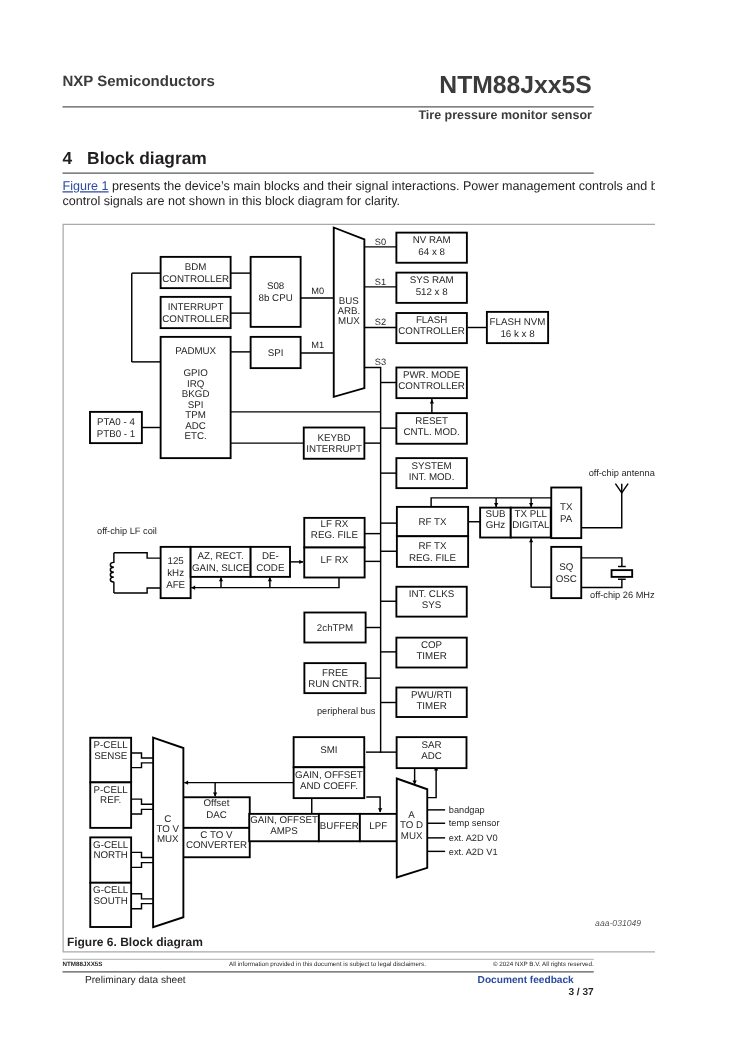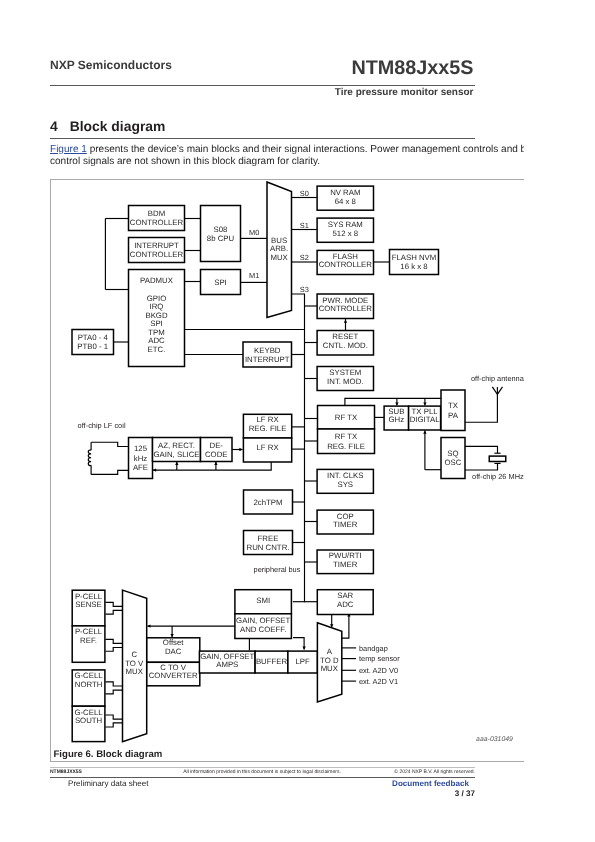--- a/index.html
+++ b/index.html
@@ -17,21 +17,21 @@
   .figbox{position:absolute;left:50px;top:178.5px;width:496px;height:583px;border:0.8px solid #a7a9ac;box-sizing:border-box;}
   .figsvg{position:absolute;left:0;top:0;}
   .figcap{position:absolute;left:53.5px;top:748.5px;font-size:9.6px;font-weight:bold;color:#231f20;}
   .ftr-rule1{position:absolute;left:50px;right:49px;top:766.5px;border-top:0.7px solid #bcbec0;}
   .ftr-rule2{position:absolute;left:50px;right:49px;top:776.5px;border-top:0.9px solid #58595b;}
     .ftr-a{position:absolute;left:50px;top:768.5px;font-size:5px;font-weight:bold;color:#231f20;}
   .ftr-b{position:absolute;left:0;right:0;top:768.5px;font-size:5px;text-align:center;color:#231f20;}
   .ftr-c{position:absolute;right:49px;top:768.5px;font-size:5px;text-align:right;color:#231f20;}
   .ftr-l{position:absolute;left:68px;top:778.5px;font-size:8.1px;font-weight:normal;color:#231f20;}
   .ftr-m{position:absolute;left:0;right:0;top:778.5px;font-size:8.1px;font-weight:bold;text-align:center;color:#231f20;}
-  .ftr-r{position:absolute;right:55px;top:778.5px;font-size:8.1px;font-weight:bold;color:#2b4ba0;}
+  .ftr-r{position:absolute;right:65px;top:778.5px;font-size:8.1px;font-weight:bold;color:#2b4ba0;}
   .ftr-p{position:absolute;right:49px;top:788.5px;font-size:8.1px;font-weight:bold;text-align:left;color:#231f20;}
   svg{display:block;overflow:visible;}
   .bx{fill:#fff;stroke:#000;stroke-width:1.5;}
   .wire{stroke:#000;stroke-width:1.15;fill:none;}
   .btx{font-family:"Liberation Sans",sans-serif;font-size:7.8px;fill:#231f20;text-anchor:middle;}
   .lbl{font-family:"Liberation Sans",sans-serif;font-size:7.4px;fill:#231f20;}
   .figid{font-family:"Liberation Sans",sans-serif;font-size:6.9px;font-style:italic;fill:#58595b;text-anchor:middle;}
 </style>
 </head>
 <body>

